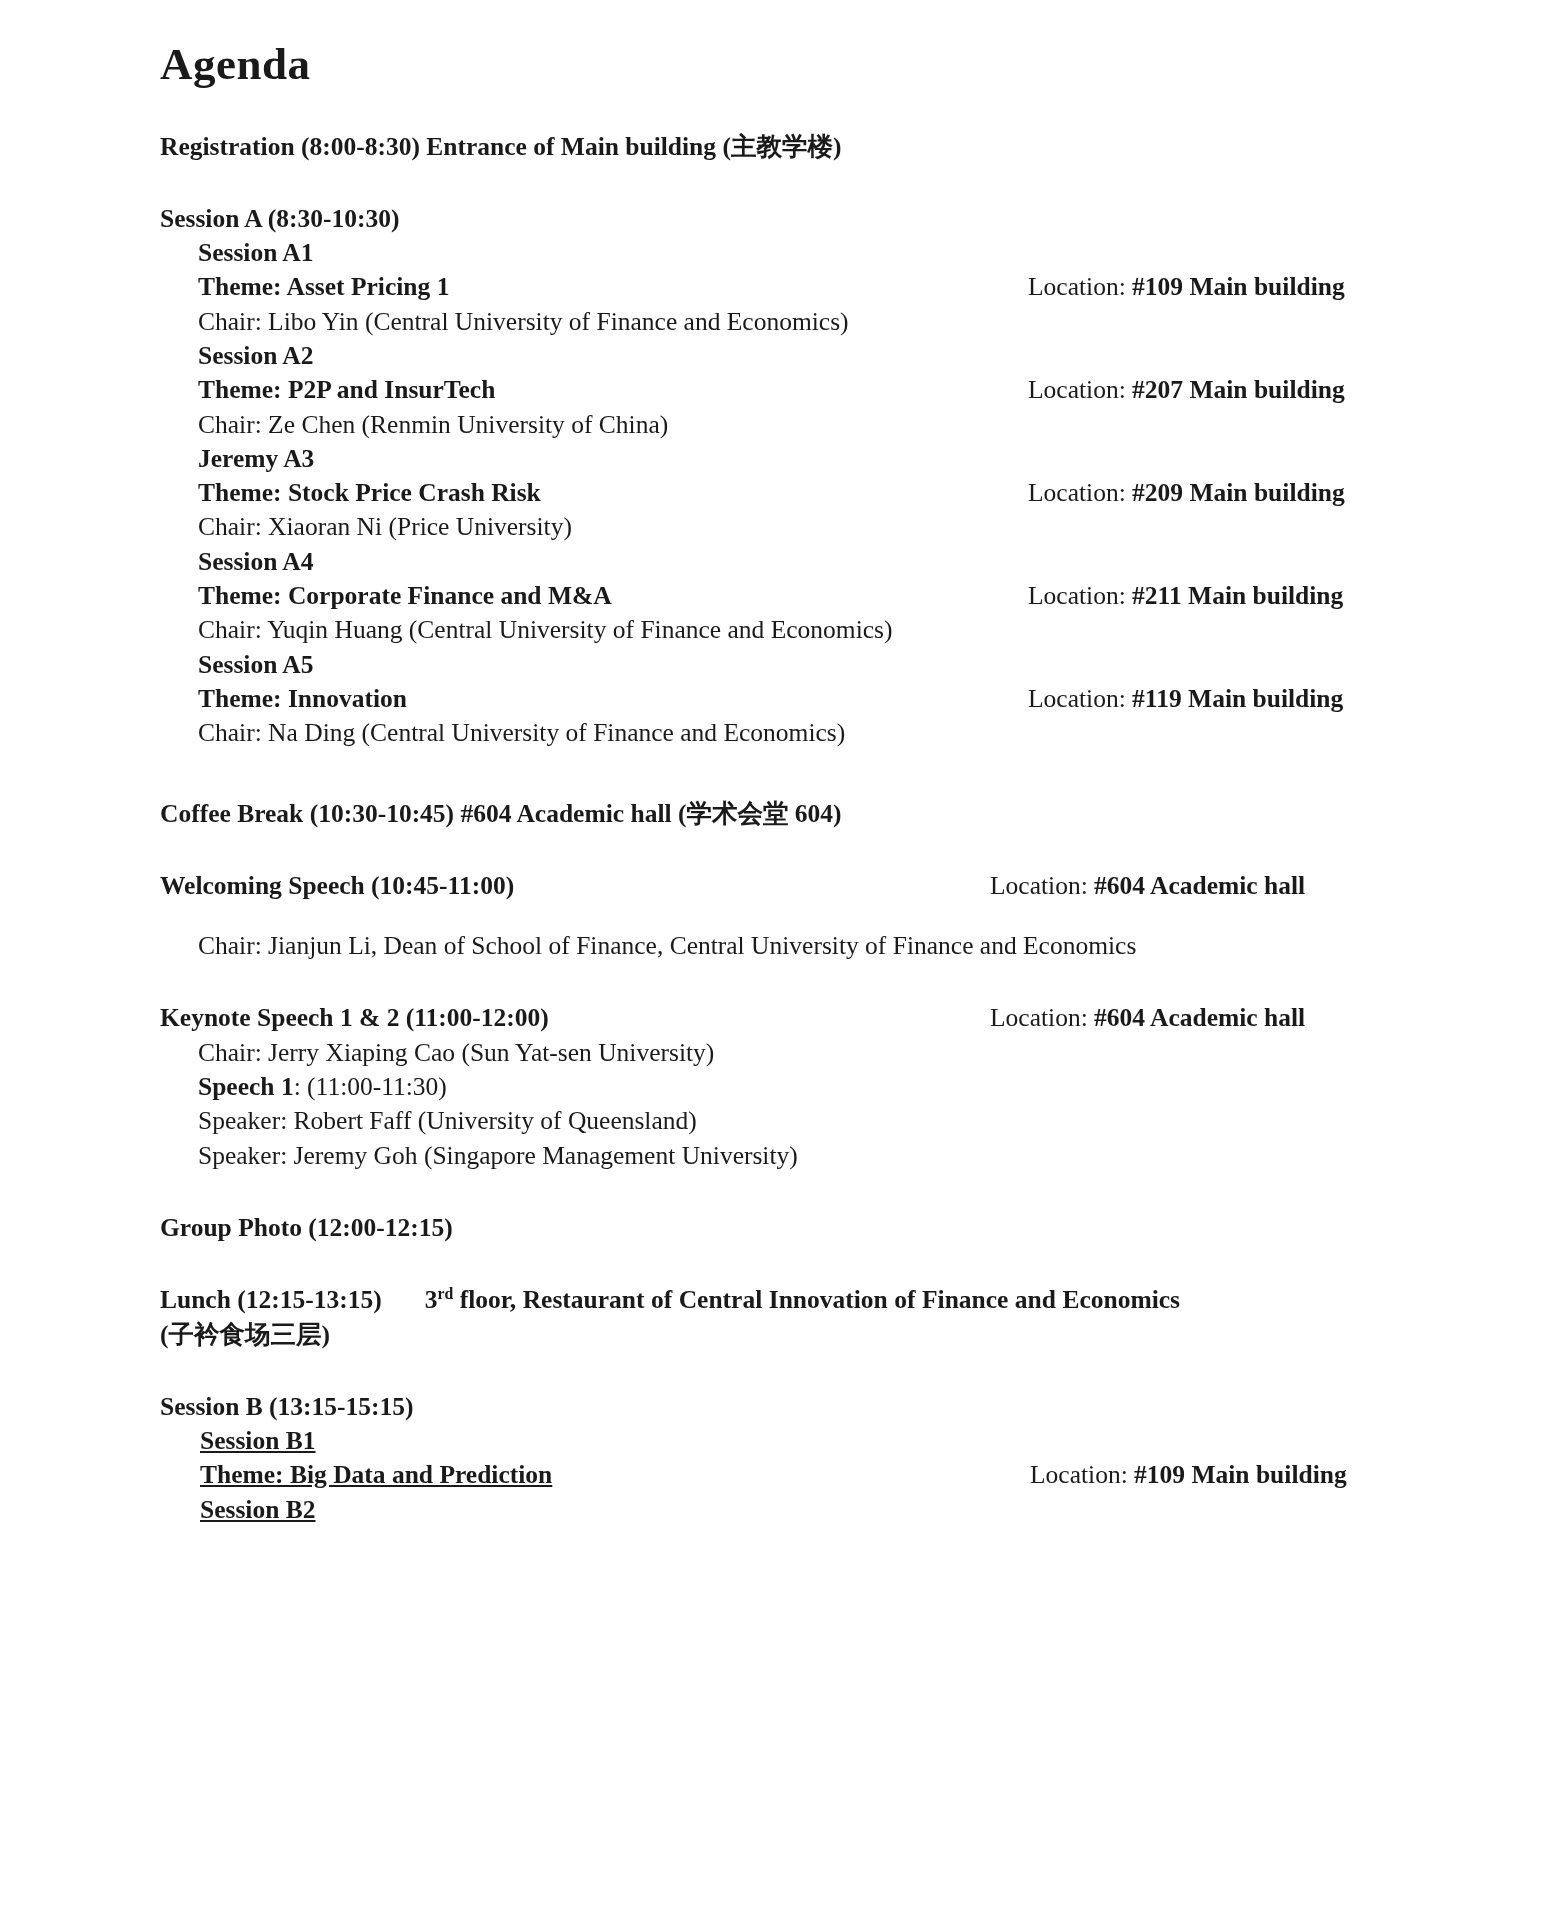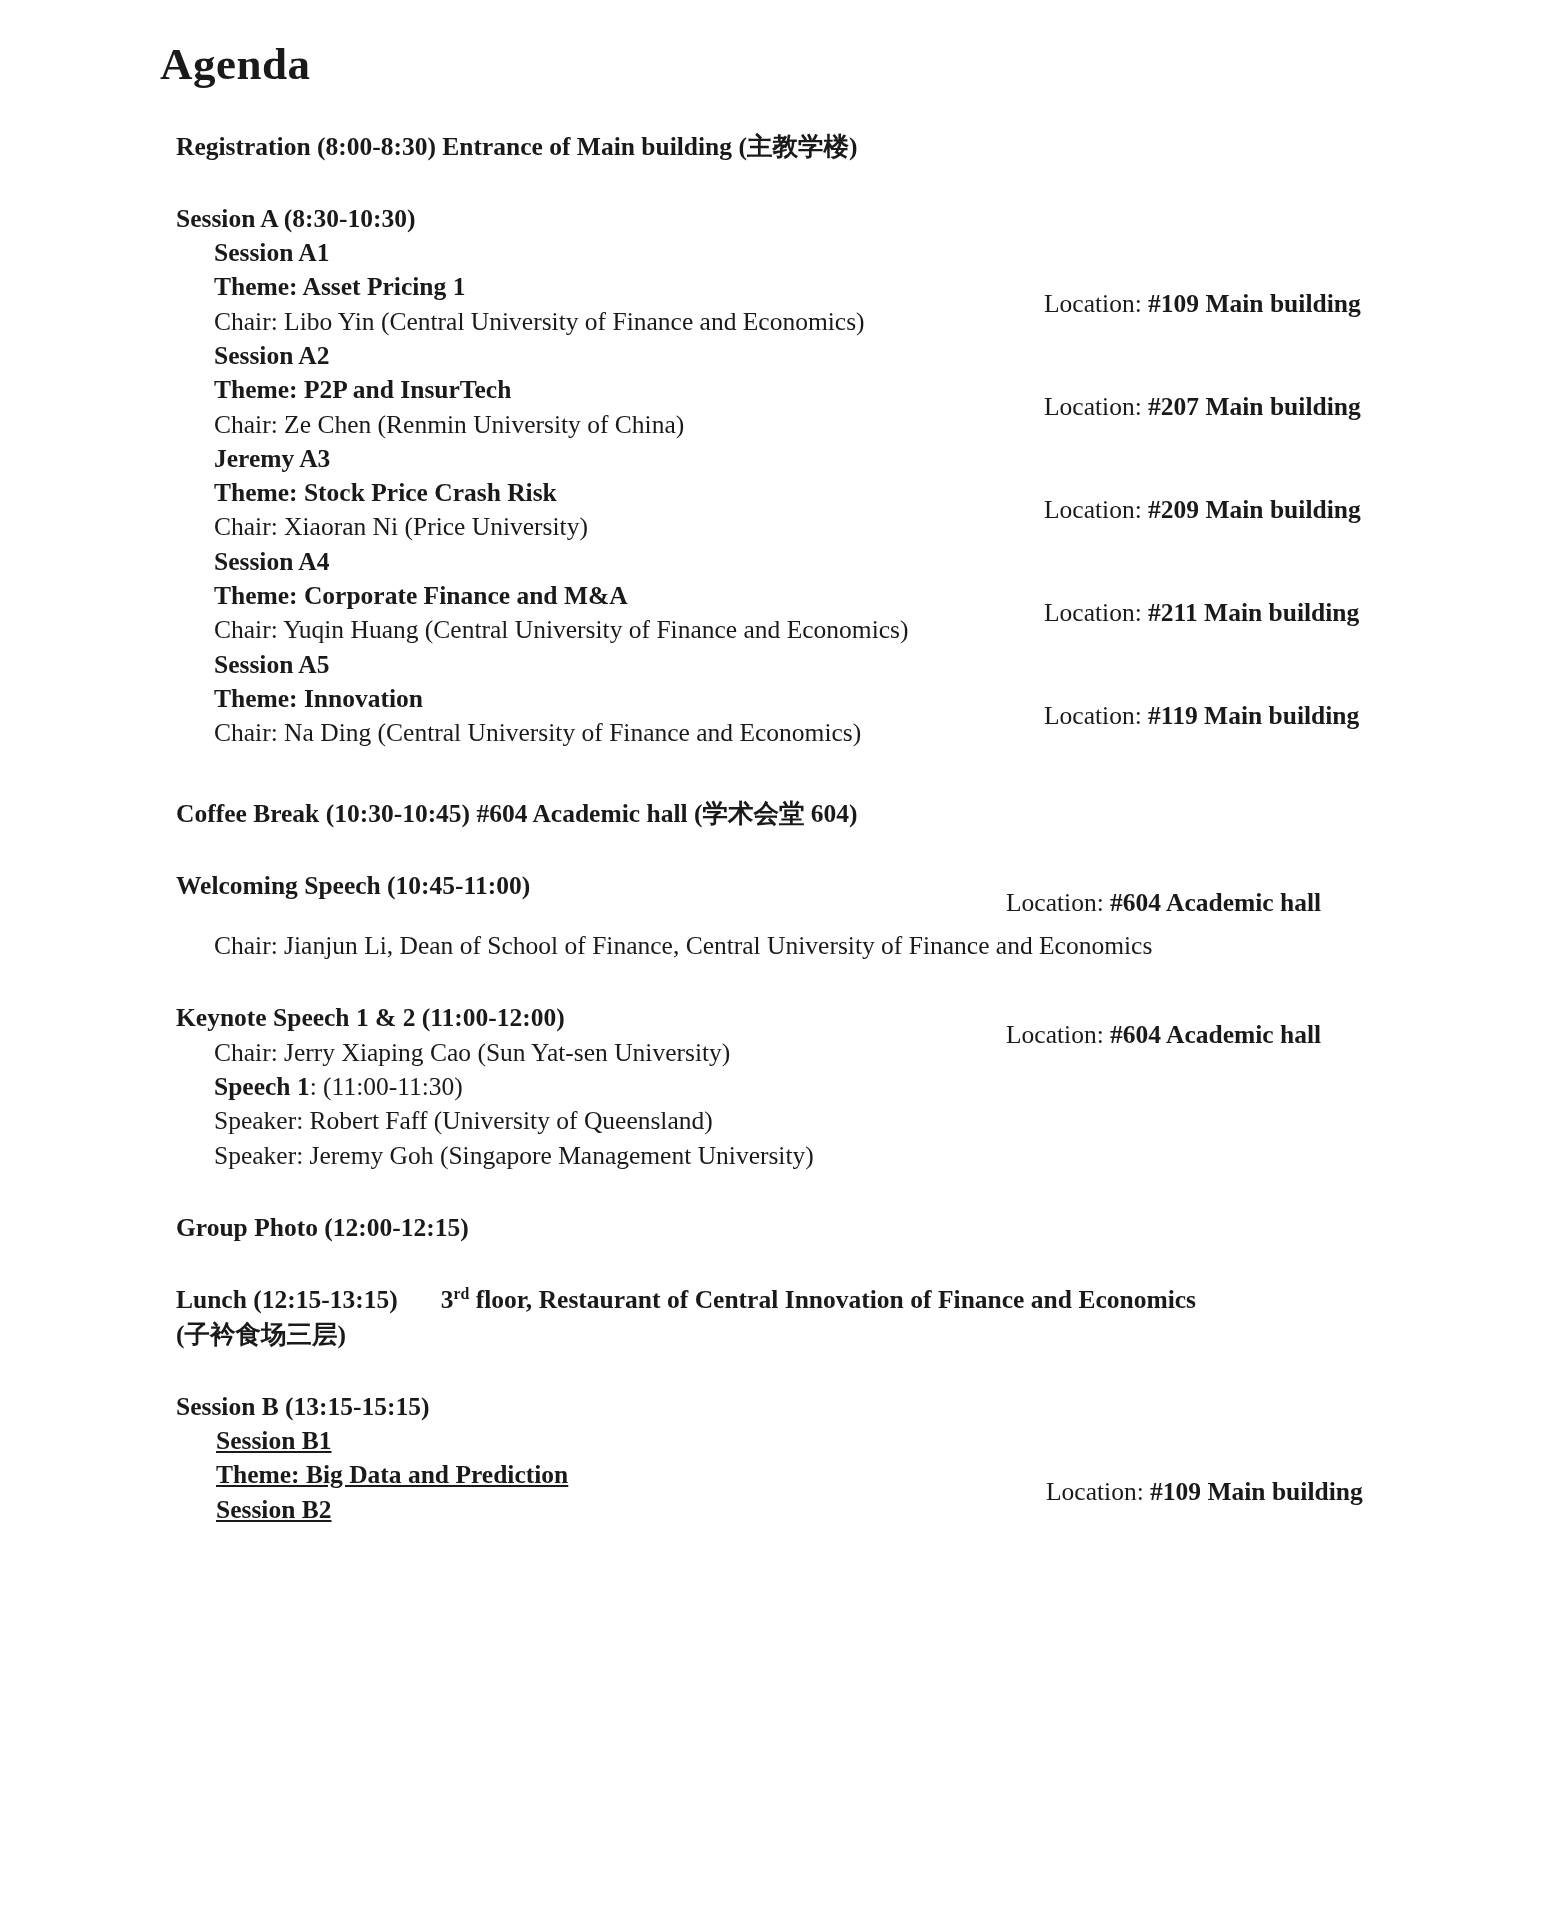--- a/index.html
+++ b/index.html
@@ -22,21 +22,20 @@
   }
   h1.title {
     font-size: 45px;
     font-weight: bold;
     margin: 10px 0 40px 0;
     letter-spacing: 0.5px;
     line-height: 1.1;
   }
   .block {
     margin-bottom: 12px;
-    margin-left: 16px;
   }
   .line {
     font-size: 25.5px;
     line-height: 1.345;
     margin: 0;
     white-space: nowrap;
   }
   .bold {
     font-weight: bold;
   }
@@ -48,21 +47,21 @@
     text-decoration: underline;
   }
   .rowabs {
     position: relative;
     font-size: 25.5px;
     line-height: 1.345;
   }
   .rowabs .loc {
     position: absolute;
     left: 830px;
-    top: 17px;
+    top: 0;
     white-space: nowrap;
   }
   .gap-md { height: 26px; }
   .gap-lg { height: 34px; }
   .justify-block {
     font-size: 25.5px;
     line-height: 1.345;
     text-align: justify;
     font-weight: bold;
     width: 1020px;

